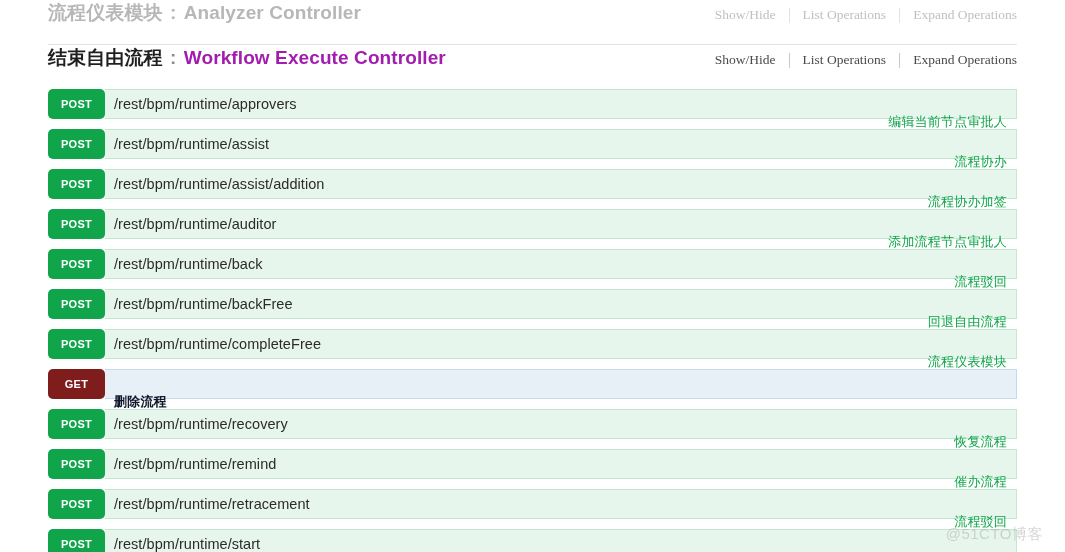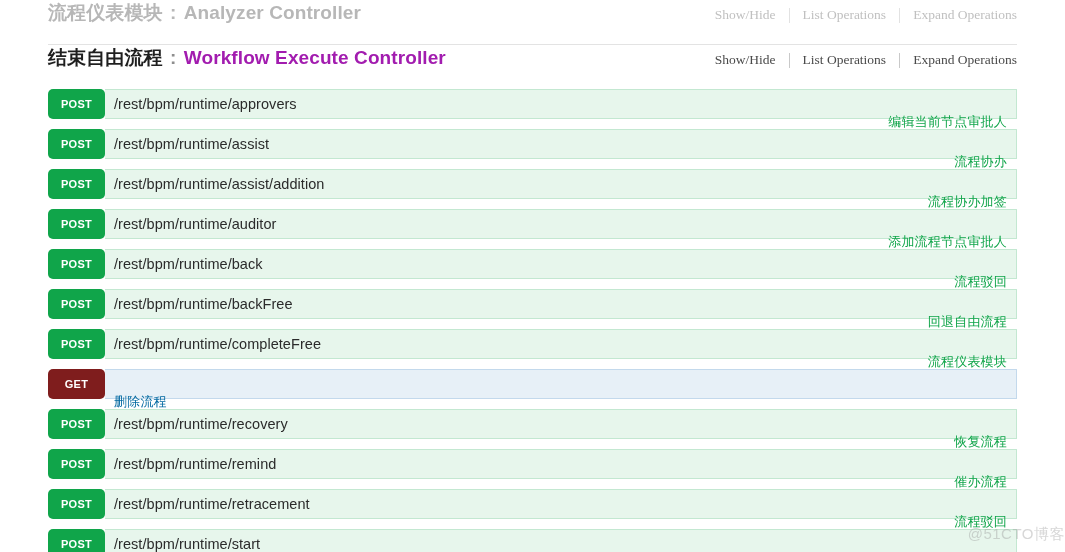--- a/index.html
+++ b/index.html
@@ -136,26 +136,26 @@
   }
 
   
   .m-post .method { background: #10a54a; }
   .m-post .body   { background: #e7f6ec; border-color: #c3e8d1; }
   .m-post .desc   { color: #10a54a; }
 
   
   .m-get .method  { background: #7f1d1d; }
   .m-get .body    { background: #e7f0f7; border-color: #c3d9ec; }
-  .m-get .desc    { color: #0369a1; }
+  .m-get .desc    { color: #0f172a; font-weight: bold; }
 
   
   .watermark {
     position: absolute;
-    right: 0;
+    right: 22px;
     bottom: 8px;
     font-size: 15px;
     color: rgba(150,150,150,0.38);
     letter-spacing: 0.5px;
     pointer-events: none;
     user-select: none;
   }
 </style>
 </head>
 <body>

